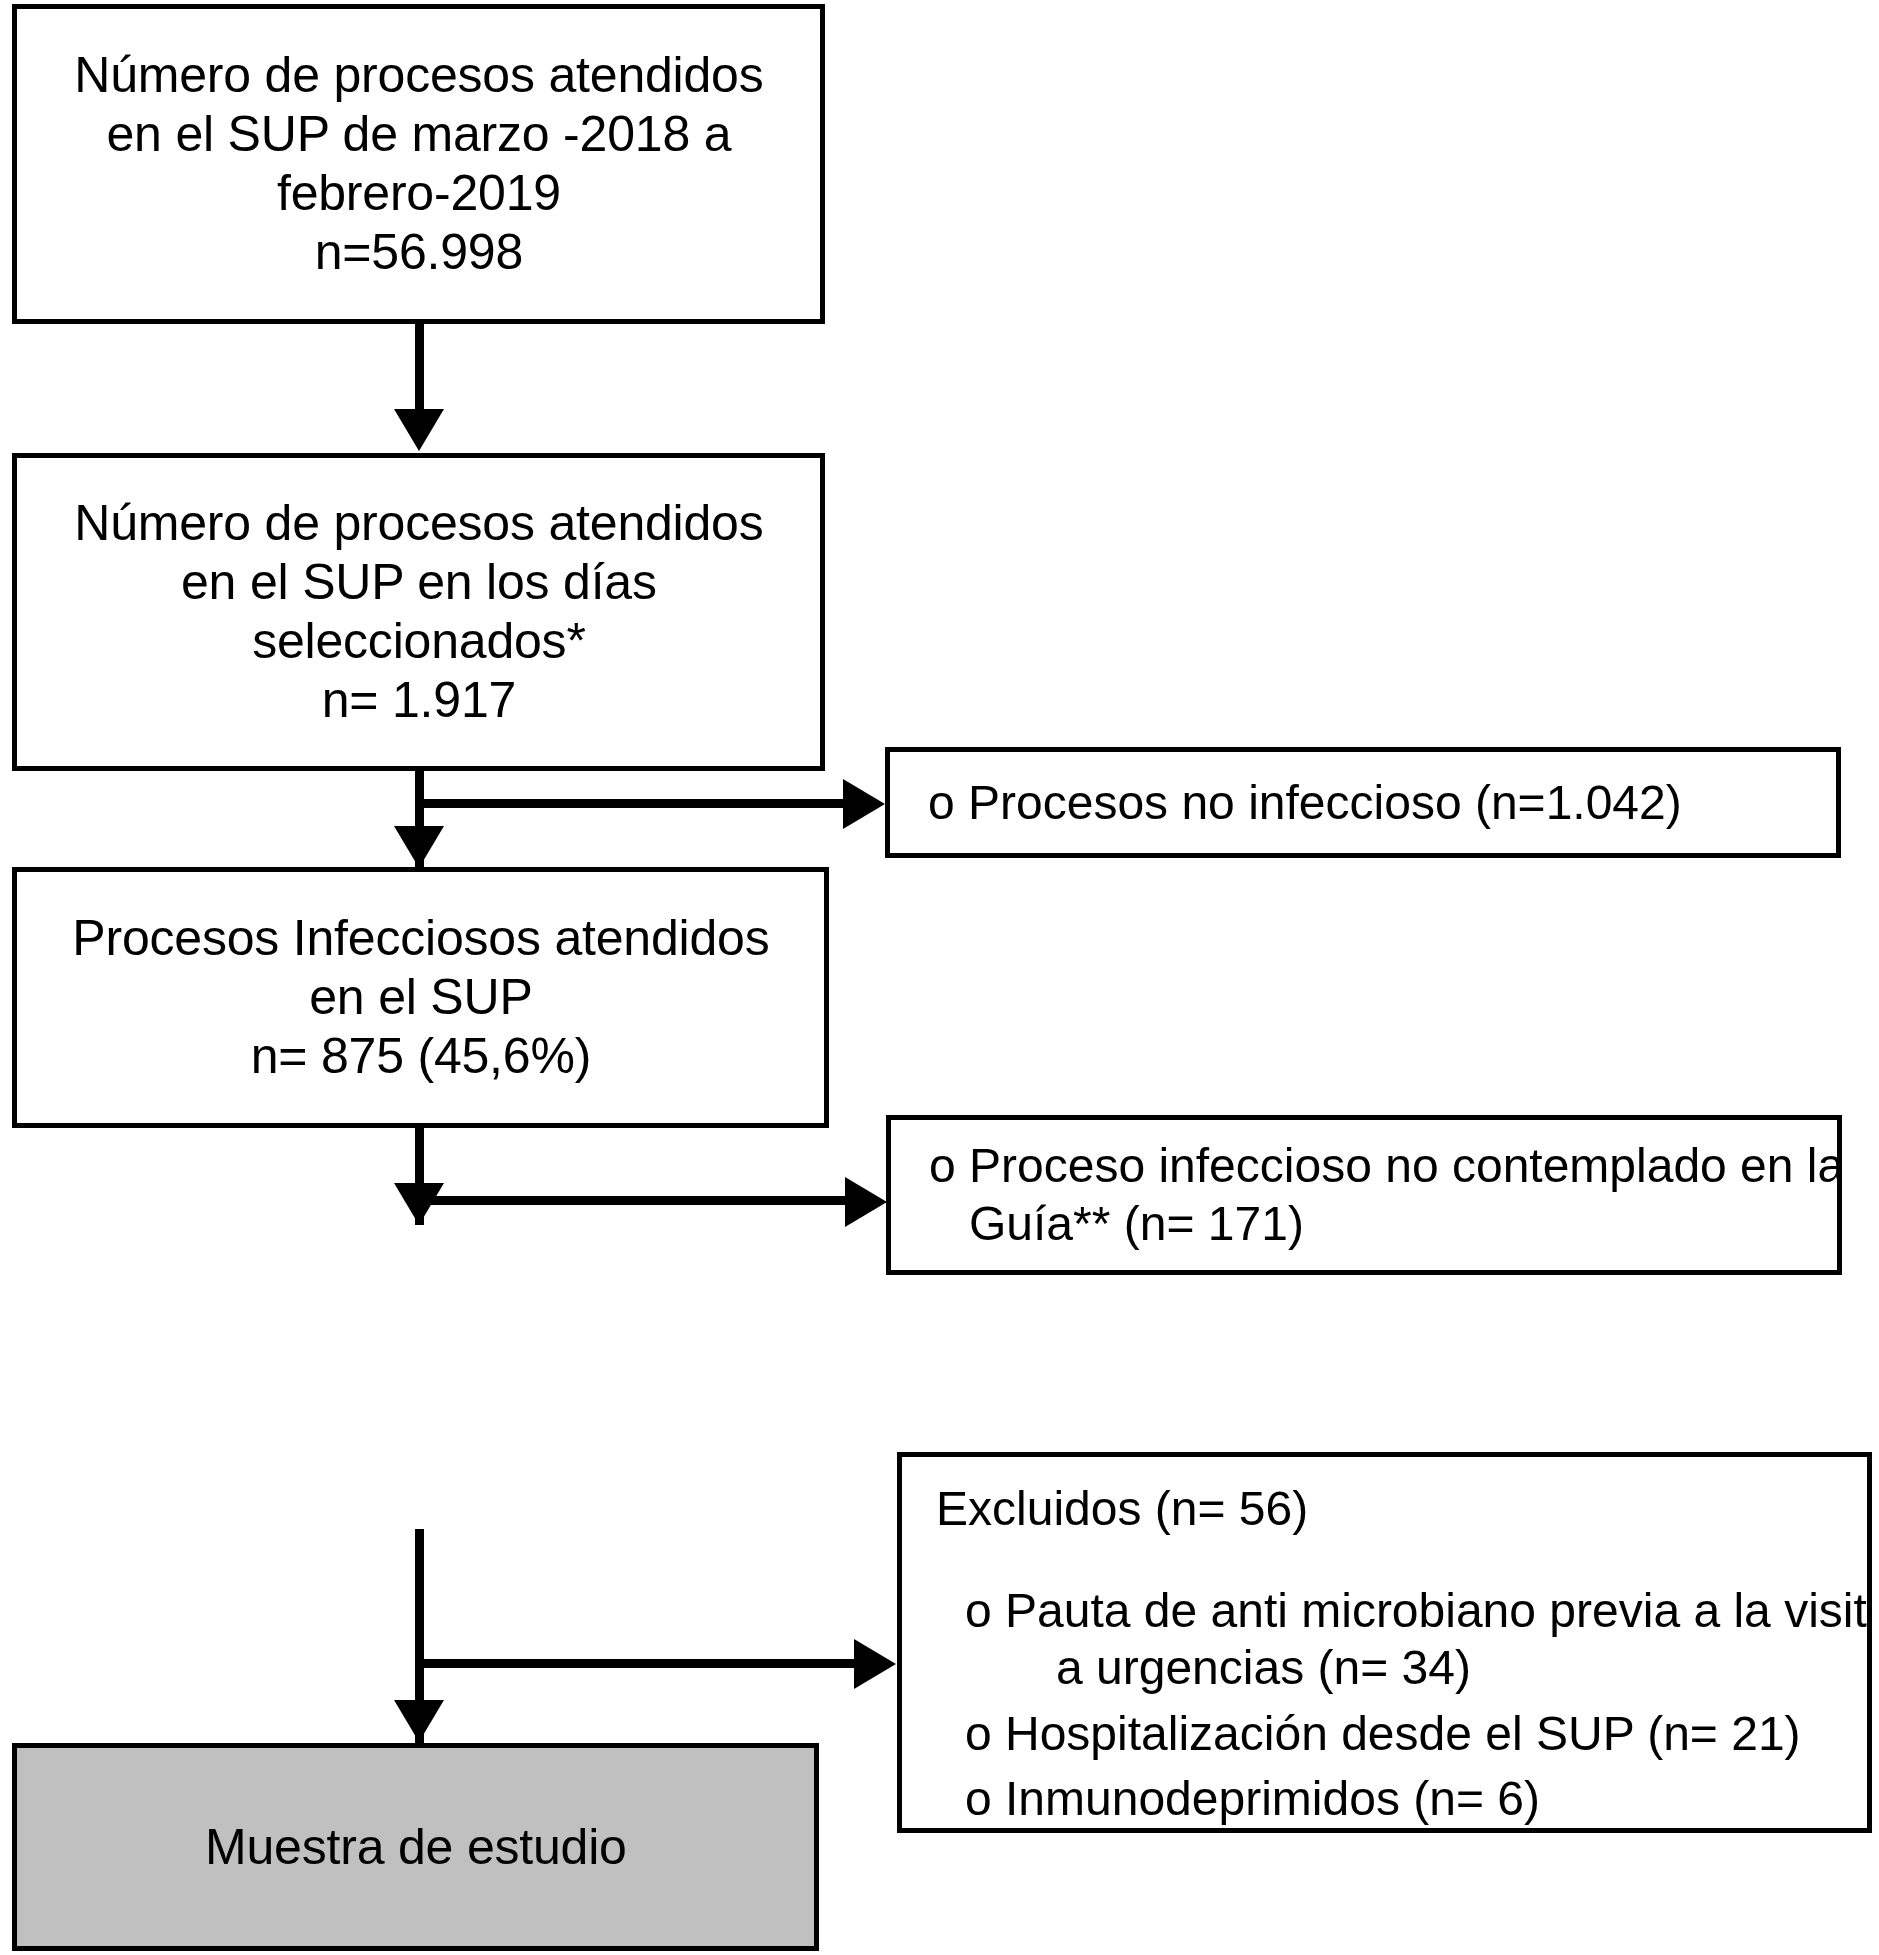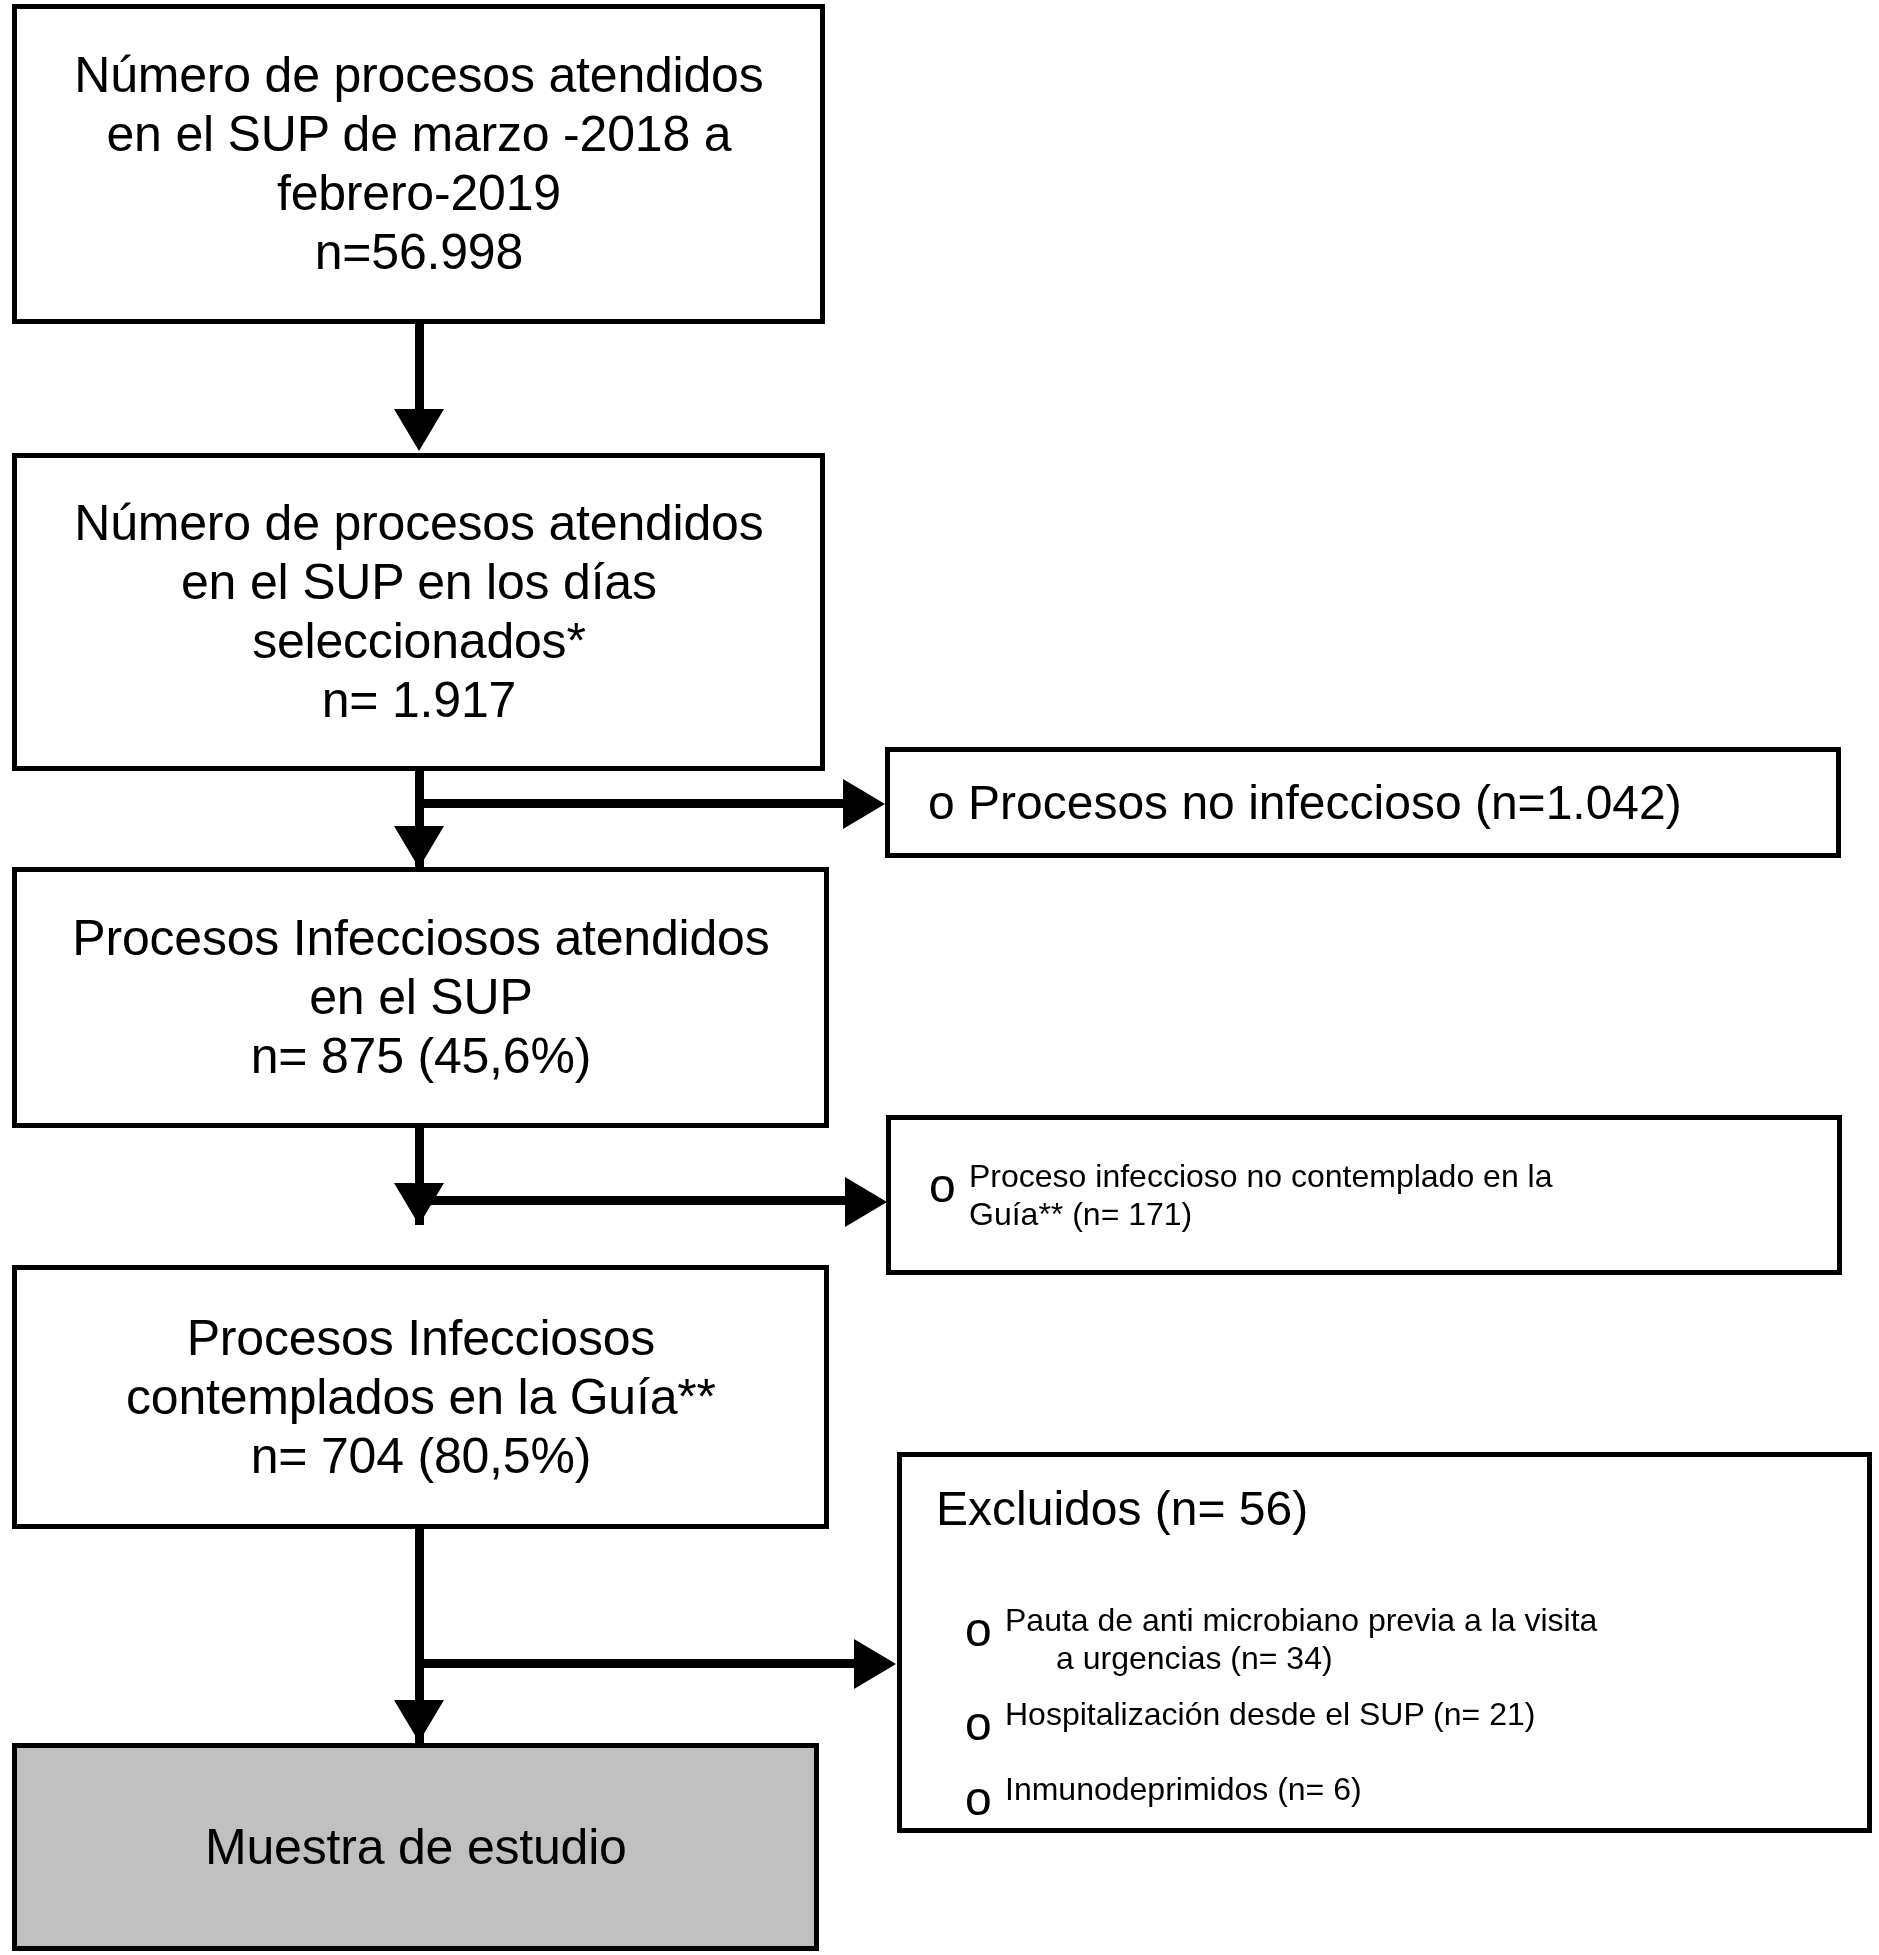--- a/index.html
+++ b/index.html
@@ -42,21 +42,21 @@
   }
   .line-txt {
     display: block;
     font-size: 50px;
     line-height: 1.18;
     white-space: pre;
     letter-spacing: -0.2px;
   }
   .bullet-line {
     display: block;
-    font-size: 32px;
+    font-size: 48px;
     line-height: 1.20;
     white-space: pre;
   }
   .hdr-line {
     display: block;
     font-size: 48px;
     line-height: 1.20;
     white-space: pre;
     padding-left: 34px;
   }
@@ -153,25 +153,20 @@
   <div class="box left-align sideblock" style="left:886px; top:1115px; width:956px; height:160px;">
     <div class="bullet-row" style="padding-left:38px;">
       <span class="bullet-mark">o</span>
       <span class="bullet-text">
         <span class="bullet-line">Proceso infeccioso no contemplado en la</span>
         <span class="bullet-line">Guía** (n= 171)</span>
       </span>
     </div>
   </div>
 
-  <div class="box center" style="left:12.4px; top:1265px; width:817px; height:264px;">
-    <span class="line-txt">Procesos Infecciosos</span>
-    <span class="line-txt">contemplados en la Guía**</span>
-    <span class="line-txt">n= 704 (80,5%)</span>
-  </div>
 
   <div class="vline" style="left:415px; top:1529px; width:8.6px; height:214px;"></div>
   <div class="arrow-down" style="left:394px; top:1700px;"></div>
   <div class="hline" style="left:418px; top:1659px; width:438px; height:8.6px;"></div>
   <div class="arrow-right" style="left:854px; top:1639px;"></div>
 
   <div class="box left-align" style="left:897px; top:1452px; width:975px; height:381px; justify-content:space-between; padding-top:23px;">
     <span class="hdr-line">Excluidos (n= 56)</span>
     <div class="gap-sm"></div>
 

